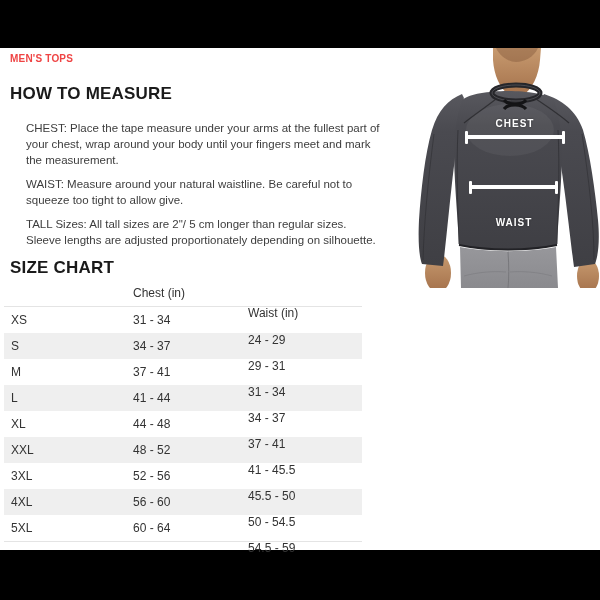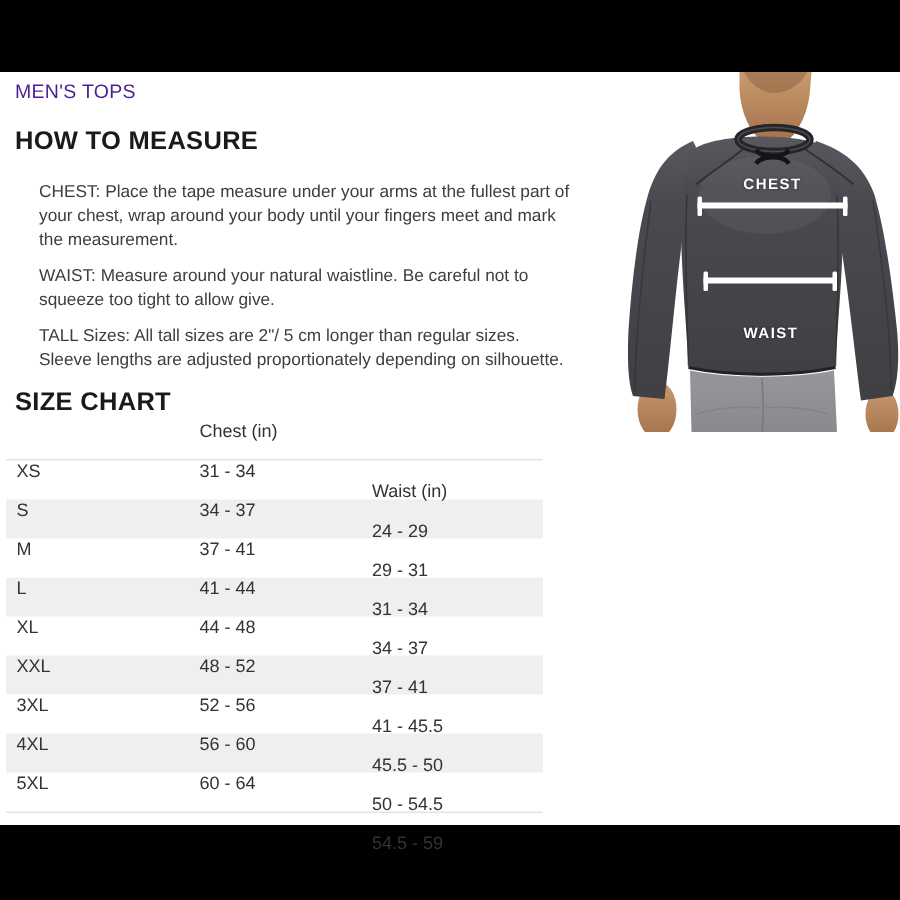--- a/index.html
+++ b/index.html
@@ -7,21 +7,21 @@
     width:600px; height:600px; position:relative; overflow:hidden;
     background:#ffffff;
     font-family:"Liberation Sans","DejaVu Sans",sans-serif;
   }
   .letterbox { position:absolute; left:0; width:600px; background:#000; }
   .letterbox.top { top:0; height:48px; }
   .letterbox.bottom { top:550px; height:50px; }
 
   .page-title {
     position:absolute; left:10px; top:53px; margin:0;
-    font-size:13px; font-weight:normal; color:#4c1d95; letter-spacing:.2px;
+    font-size:10px; font-weight:bold; color:#ef4444; letter-spacing:.2px;
   }
   .section-heading {
     position:absolute; left:10px; margin:0;
     font-size:17px; font-weight:bold; color:#1a1a1a; letter-spacing:.2px;
   }
   .hd-how { top:84px; }
   .hd-size { top:258px; }
 
   .para {
     position:absolute; left:10px; width:354px; margin:16px;
@@ -30,21 +30,21 @@
   .p-chest { top:104px; }
   .p-waist { top:160px; }
   .p-tall  { top:200px; }
 
   
   .size-table {
     position:absolute; left:4px; top:280px; width:358px;
     font-size:12px; color:#333;
     border-bottom:1px solid #e4e4e4;
   }
-  .trow { display:flex; height:26px; }
+  .trow { display:flex; height:26px; align-items:center; }
   .trow.head { border-bottom:1px solid #e4e4e4; }
   .trow.alt { background:#efefef; }
   .c1 { width:129px; padding-left:7px; box-sizing:border-box; }
   .c2 { width:115px; }
   .c3 { flex:1;margin-top:40px; }
 
   
   .figure { position:absolute; left:398px; top:48px; width:210px; height:304px; }
   .figure svg { position:absolute; left:0; top:0; }
   .mlabel {

